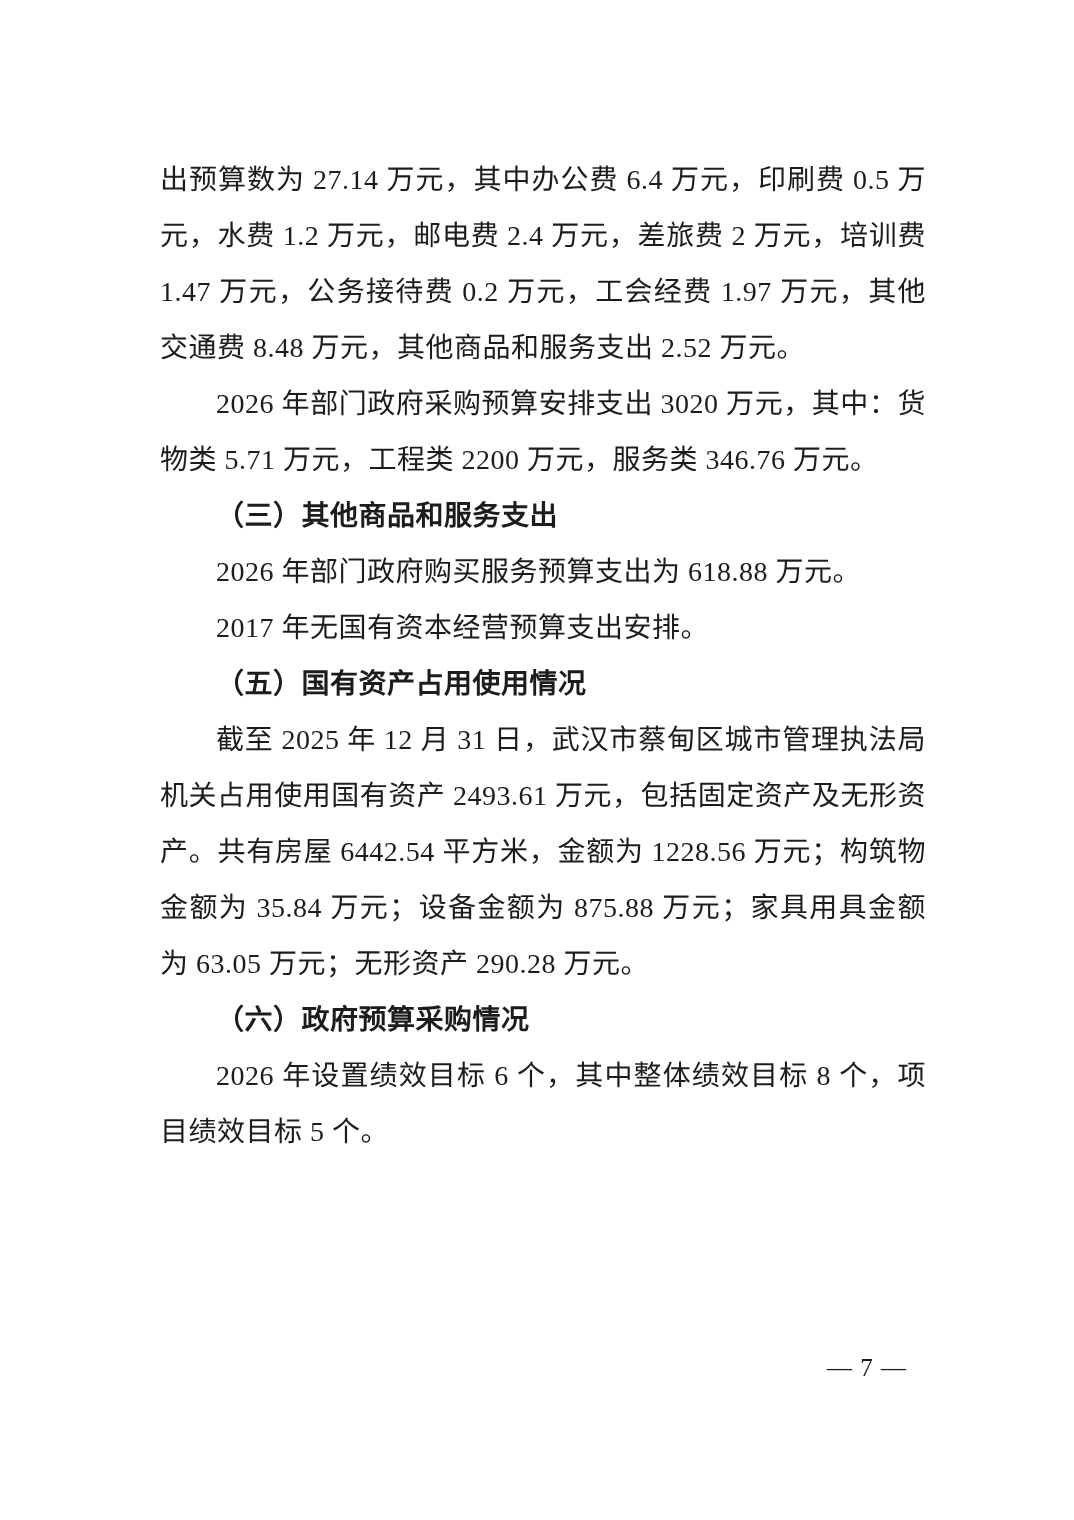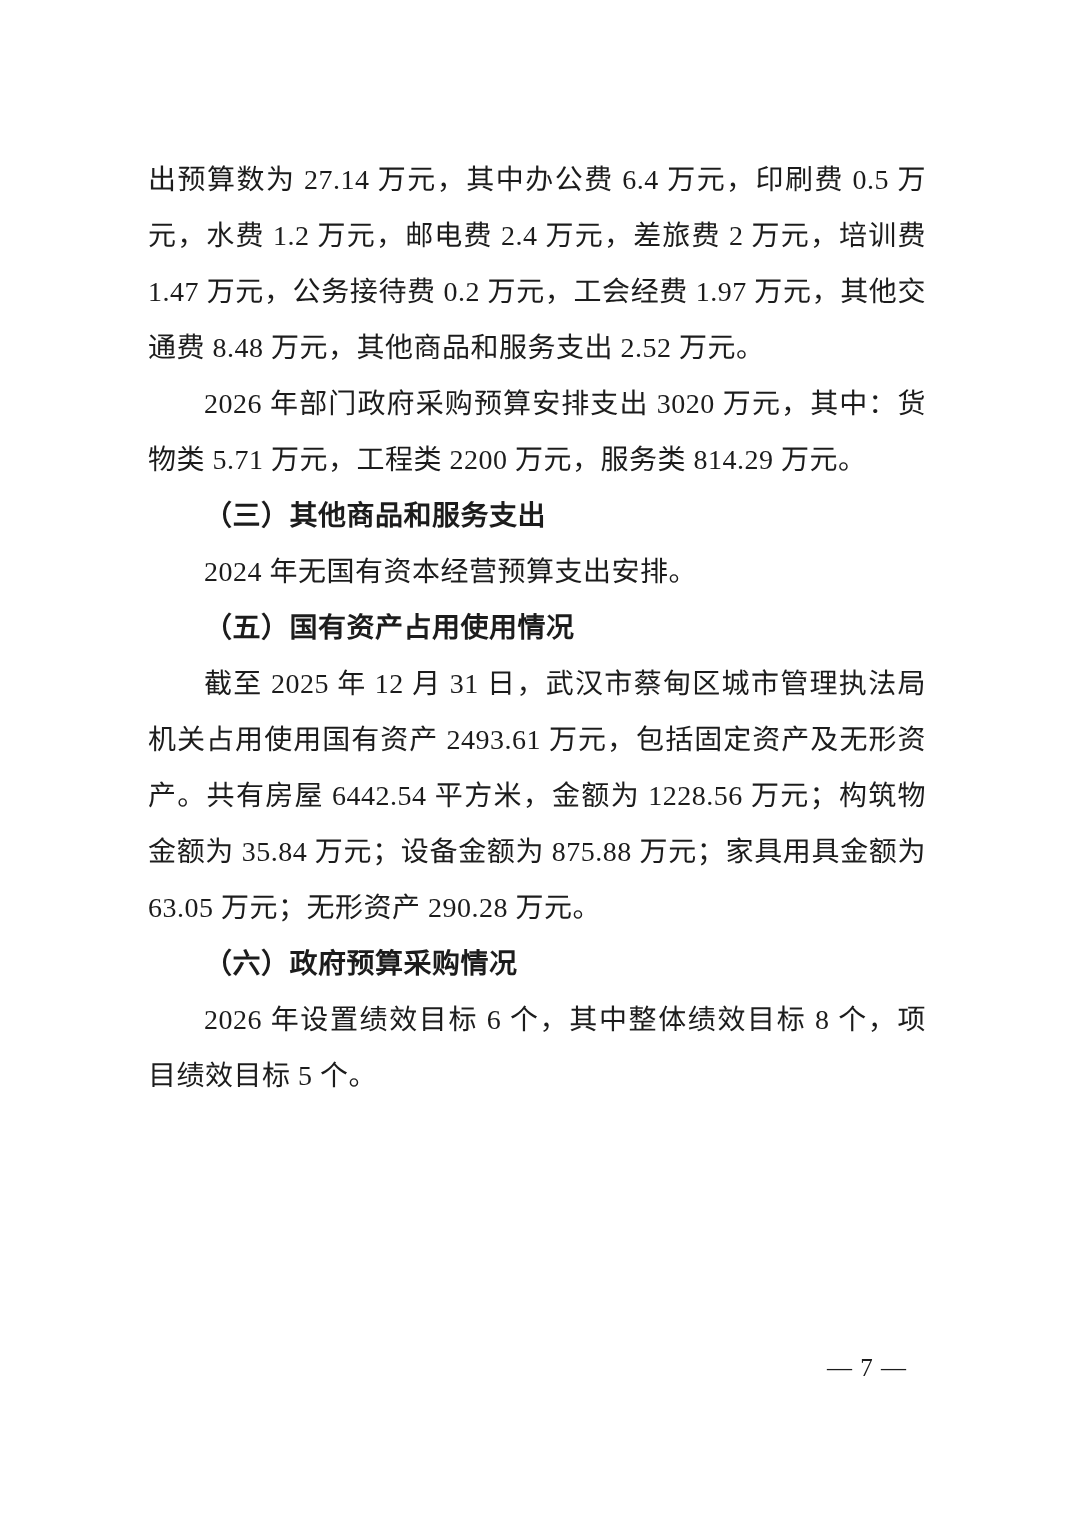--- a/index.html
+++ b/index.html
@@ -1,15 +1,15 @@
 <!DOCTYPE html>
 <html lang="zh-CN"><head>
 <meta charset="utf-8">
 <style>
-  * { box-sizing: border-box; }
+  * { box-sizing: border-box; padding-left: 12px; }
   html, body {
     margin: 0;
     padding: 0;
     background: #ffffff;
   }
   body {
     width: 1074px;
     height: 1520px;
     position: relative;
     overflow: hidden;
@@ -56,22 +56,23 @@
     color: #1c1c1c;
     white-space: nowrap;
   }
 </style>
 </head>
 <body>
 
 <div class="page">
   <div class="content" id="content">
       <p class="no-indent">出预算数为 27.14 万元，其中办公费 6.4 万元，印刷费 0.5 万元，水费 1.2 万元，邮电费 2.4 万元，差旅费 2 万元，培训费 1.47 万元，公务接待费 0.2 万元，工会经费 1.97 万元，其他交通费 8.48 万元，其他商品和服务支出 2.52 万元。</p>
-      <p>2026 年部门政府采购预算安排支出 3020 万元，其中：货物类 5.71 万元，工程类 2200 万元，服务类 814.29 万元。</p>
+      <p>2026 年部门政府采购预算安排支出 3020 万元，其中：货物类 5.71 万元，工程类 2200 万元，服务类 346.76 万元。</p>
       <h3>（三）其他商品和服务支出</h3>
-      <p>2024 年无国有资本经营预算支出安排。</p>
+      <p>2026 年部门政府购买服务预算支出为 618.88 万元。</p>
+      <p>2017 年无国有资本经营预算支出安排。</p>
       <h3>（五）国有资产占用使用情况</h3>
       <p>截至 2025 年 12 月 31 日，武汉市蔡甸区城市管理执法局机关占用使用国有资产 2493.61 万元，包括固定资产及无形资产。共有房屋 6442.54 平方米，金额为 1228.56 万元；构筑物金额为 35.84 万元；设备金额为 875.88 万元；家具用具金额为 63.05 万元；无形资产 290.28 万元。</p>
       <h3>（六）政府预算采购情况</h3>
       <p>2026 年设置绩效目标 6 个，其中整体绩效目标 8 个，项目绩效目标 5 个。</p>
     </div>
   <div class="page-number">— 7 —</div>
 </div>
 
 </body></html>

